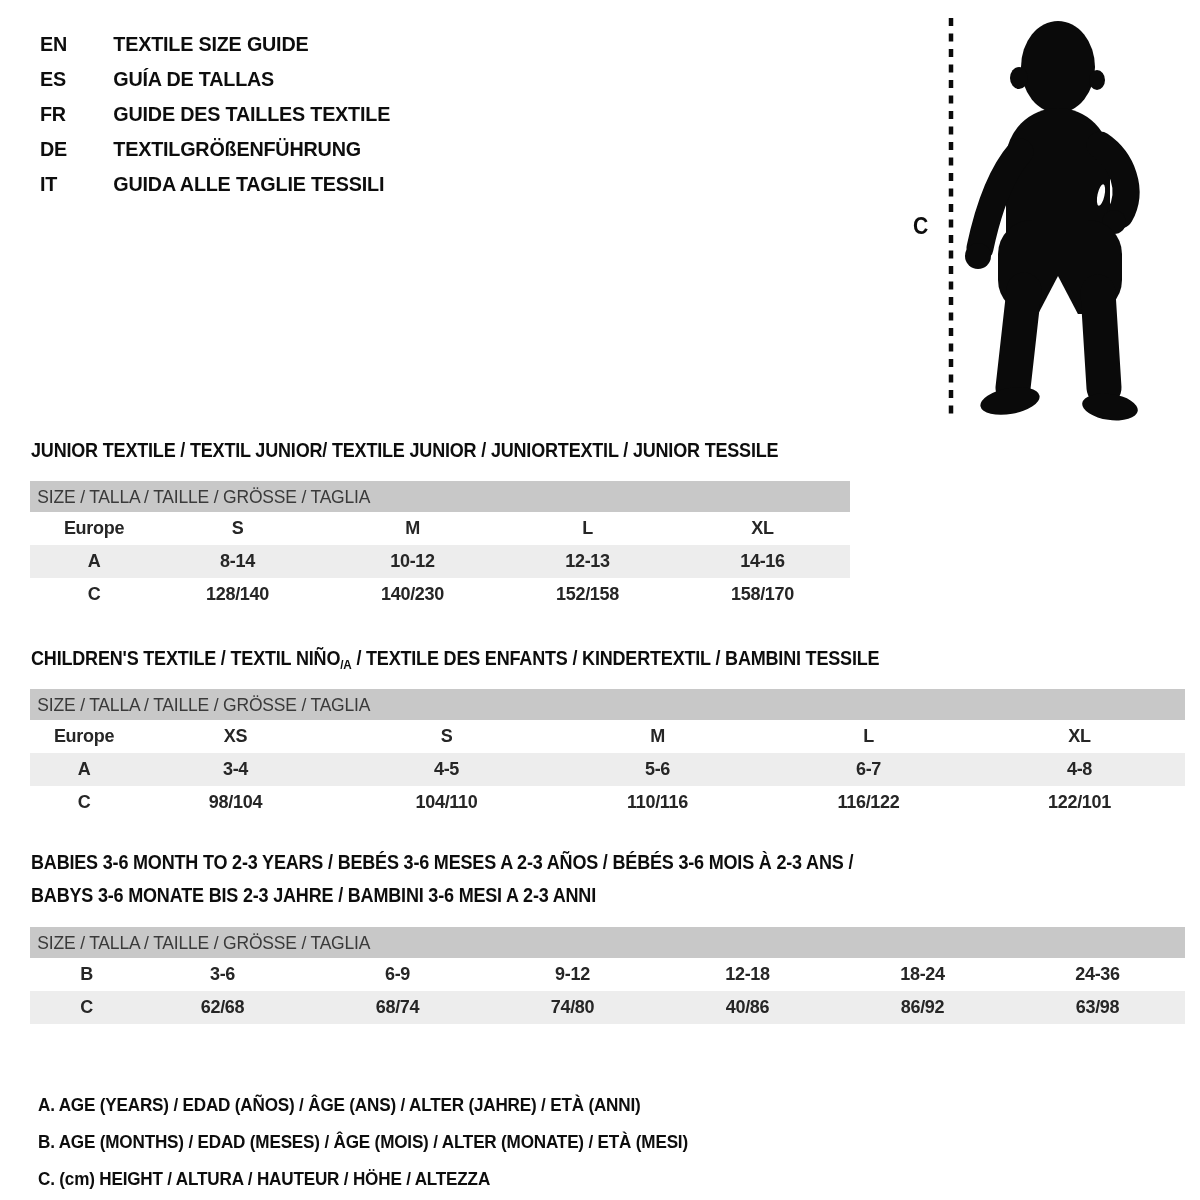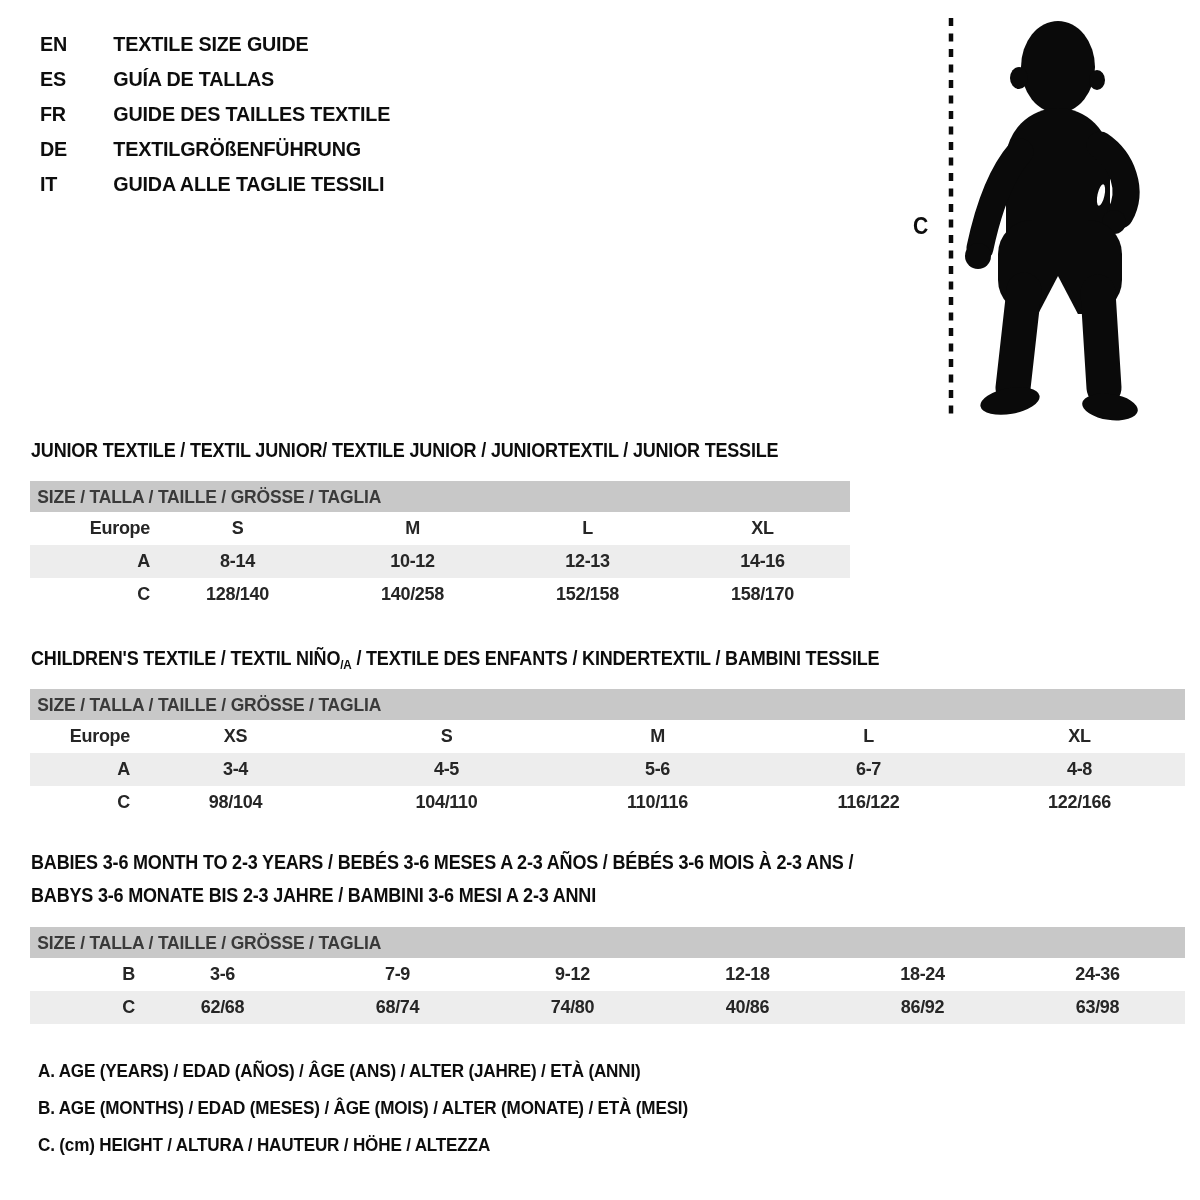--- a/index.html
+++ b/index.html
@@ -34,32 +34,32 @@
   .sec-title{
     position:absolute;left:31px;font-size:20px;font-weight:700;color:var(--title);
     transform:scaleX(0.90);transform-origin:0 0;white-space:nowrap;letter-spacing:-0.2px;
     line-height:33px;
   }
   .t-sub{font-size:13px;vertical-align:-4px;}
   
   .size-table{position:absolute;left:30px;border-collapse:collapse;table-layout:fixed;}
   .size-table th.bar{
     background:var(--bar);height:31px;text-align:left;padding:0;
-    font-size:19px;font-weight:700;color:#3a3a3a;
+    font-size:19px;font-weight:400;color:#3a3a3a;
   }
   .bar-inner{display:inline-block;transform:scaleX(0.92);transform-origin:0 50%;
     padding-left:8px;white-space:nowrap;letter-spacing:-0.2px;}
   .size-table td{
     height:33px;font-size:18px;font-weight:600;text-align:center;padding:0;
     color:var(--text);letter-spacing:-0.3px;
   }
-  .size-table td.lbl{text-align:right;padding-left:8px;}
+  .size-table td.lbl{text-align:center;padding-left:8px;}
   .size-table tr.alt{background:var(--alt);}
   
-  .legend{position:absolute;left:38px;top:1052px;}
+  .legend{position:absolute;left:38px;top:1086px;}
   .legend-line{
     height:37px;display:flex;align-items:center;
     font-size:19px;font-weight:700;color:var(--title);
     transform:scaleX(0.90);transform-origin:0 50%;white-space:nowrap;letter-spacing:-0.2px;
   }
 </style>
 </head>
 <body>
 
 <div class="canvas">
@@ -134,21 +134,21 @@
       <tr class="alt">
         <td class="lbl">A</td>
         <td>8-14</td>
         <td>10-12</td>
         <td>12-13</td>
         <td>14-16</td>
       </tr>
       <tr>
         <td class="lbl">C</td>
         <td>128/140</td>
-        <td>140/258</td>
+        <td>140/230</td>
         <td>152/158</td>
         <td>158/170</td>
       </tr>
     </tbody>
   </table>
 
   <div class="sec-title" style="top:642px;"><span>CHILDREN'S TEXTILE / TEXTIL NIÑO</span><span class="t-sub">/A</span><span> / TEXTILE DES ENFANTS / KINDERTEXTIL / BAMBINI TESSILE</span></div>
   <table class="size-table" style="top:689px;width:1155px;">
     <colgroup>
         <col style="width:100px">
@@ -179,21 +179,21 @@
         <td>5-6</td>
         <td>6-7</td>
         <td>4-8</td>
       </tr>
       <tr>
         <td class="lbl">C</td>
         <td>98/104</td>
         <td>104/110</td>
         <td>110/116</td>
         <td>116/122</td>
-        <td>122/166</td>
+        <td>122/101</td>
       </tr>
     </tbody>
   </table>
 
   <div class="sec-title" style="top:846px;">
     <div>BABIES 3-6 MONTH TO 2-3 YEARS / BEBÉS 3-6 MESES A 2-3 AÑOS / BÉBÉS 3-6 MOIS À 2-3 ANS /</div>
     <div>BABYS 3-6 MONATE BIS 2-3 JAHRE / BAMBINI 3-6 MESI A 2-3 ANNI</div>
   </div>
   <table class="size-table" style="top:927px;width:1155px;">
     <colgroup>
@@ -207,21 +207,21 @@
       </colgroup>
     <thead>
       <tr>
         <th class="bar" colspan="7"><span class="bar-inner">SIZE / TALLA / TAILLE / GRÖSSE / TAGLIA</span></th>
       </tr>
     </thead>
     <tbody>
       <tr>
         <td class="lbl">B</td>
         <td>3-6</td>
-        <td>7-9</td>
+        <td>6-9</td>
         <td>9-12</td>
         <td>12-18</td>
         <td>18-24</td>
         <td>24-36</td>
       </tr>
       <tr class="alt">
         <td class="lbl">C</td>
         <td>62/68</td>
         <td>68/74</td>
         <td>74/80</td>

